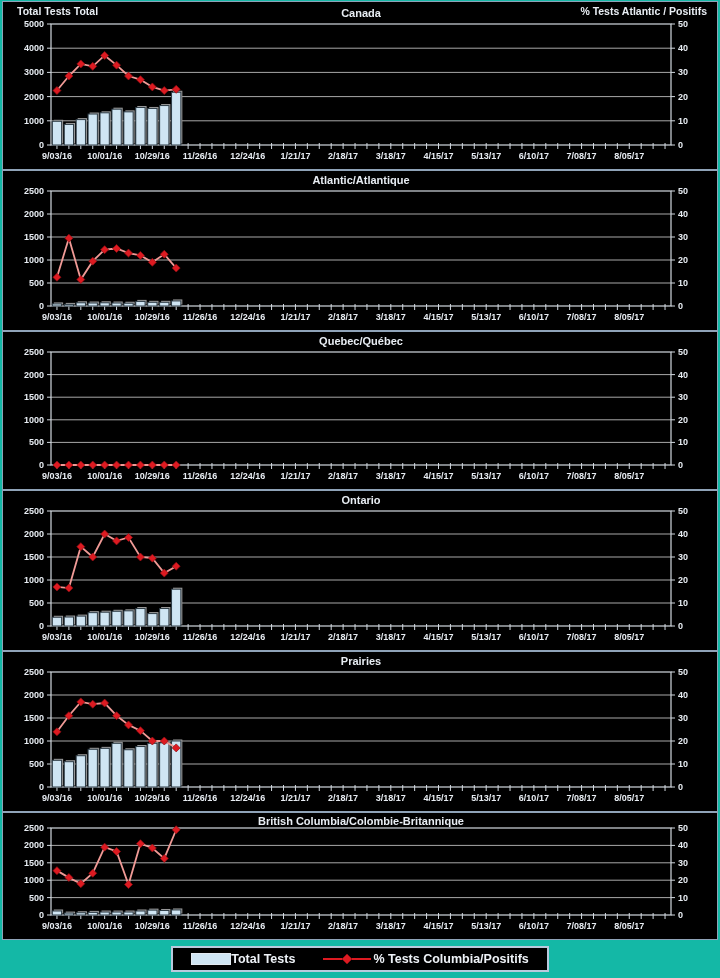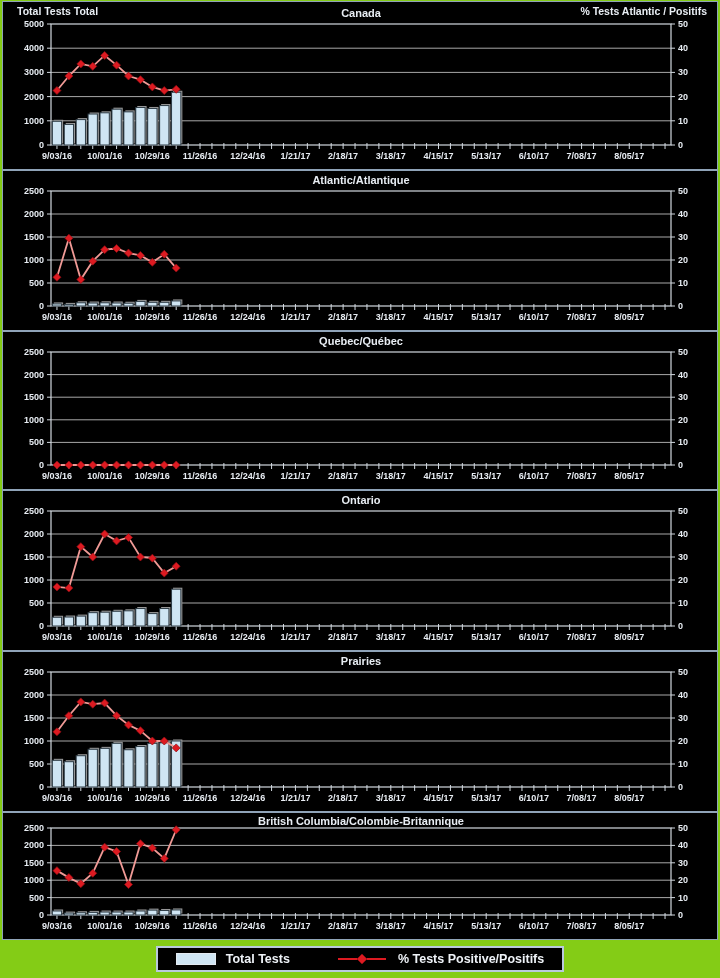--- a/index.html
+++ b/index.html
@@ -1,19 +1,19 @@
 <!DOCTYPE html>
 <html><head>
 <meta charset="utf-8">
 <style>
   html,body{margin:0;padding:0;background:#000;}
   .page{
     position:relative;
     width:720px;height:978px;
-    background:#84cc16;
+    background:#14b8a6;
     font-family:"Liberation Sans","DejaVu Sans",sans-serif;
     overflow:hidden;
     box-sizing:border-box;
     padding-top:1px;
   }
   .panel{
     position:relative;
     margin:0 2px 0 2px;
     border:1px solid #8fa3b8;
     background:#000;
@@ -31,21 +31,21 @@
     z-index:2;white-space:nowrap;
   }
   .corner-label.left{left:14px;}
   .corner-label.right{right:10px;}
   .legend-strip{
     height:38px;display:flex;align-items:center;justify-content:center;
   }
   .legend-box{
     display:flex;align-items:center;
     border:2px solid #b9c9dd;background:#000;
-    padding:4px 18px;gap:10px;
+    padding:4px 18px;
   }
   .legend-text{
     color:#eef2f7;font-size:12.5px;font-weight:bold;white-space:nowrap;
   }
   .legend-swatch{
     display:inline-block;width:38px;height:10px;
     background:#cfe5f3;border:1px solid #e3eaf1;
   }
   .legend-gap{width:26px;}
 </style>
@@ -899,17 +899,17 @@
 
   <div class="legend-strip">
     <div class="legend-box">
       <span class="legend-swatch"></span>
       <span class="legend-text">Total Tests</span>
       <span class="legend-gap"></span>
       <svg width="52" height="12">
         <line x1="2" y1="6" x2="50" y2="6" stroke="#dd1a21" stroke-width="2"></line>
         <path d="M26 1 L31 6 L26 11 L21 6 Z" fill="#dd1a21" stroke="#8e0f14" stroke-width="0.8"></path>
       </svg>
-      <span class="legend-text">% Tests Positive/Positifs</span>
+      <span class="legend-text">% Tests Columbia/Positifs</span>
     </div>
   </div>
 
 </div>
 
 </body></html>

